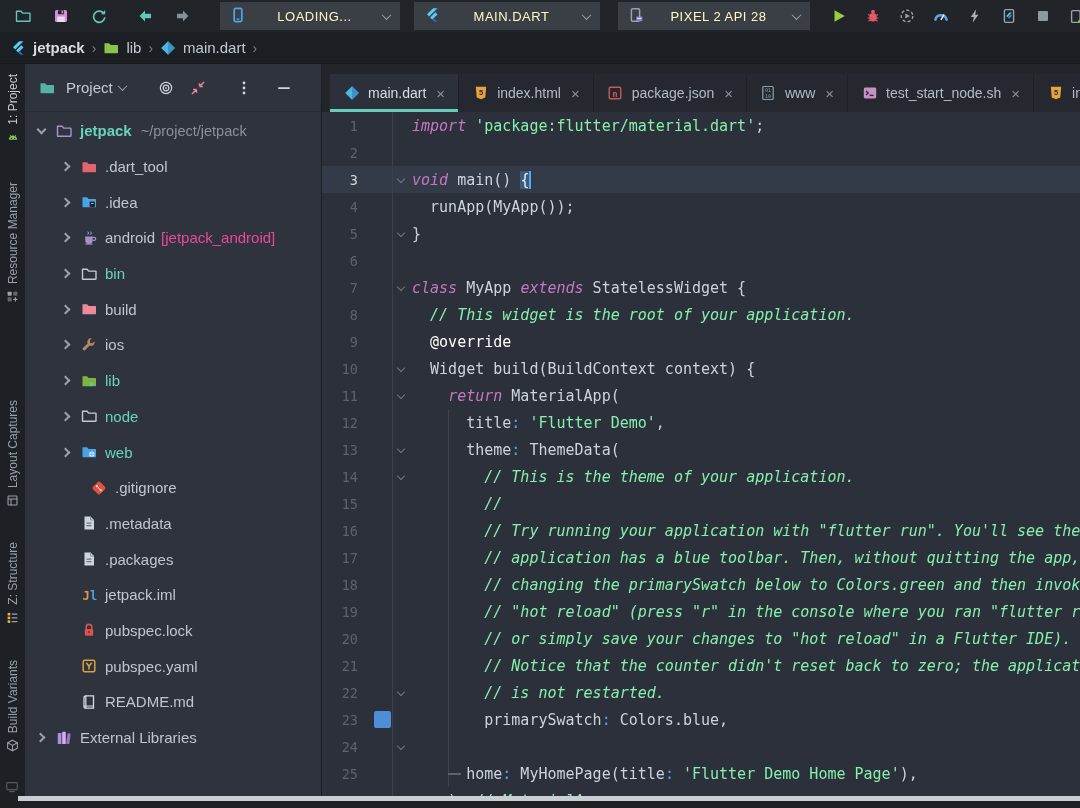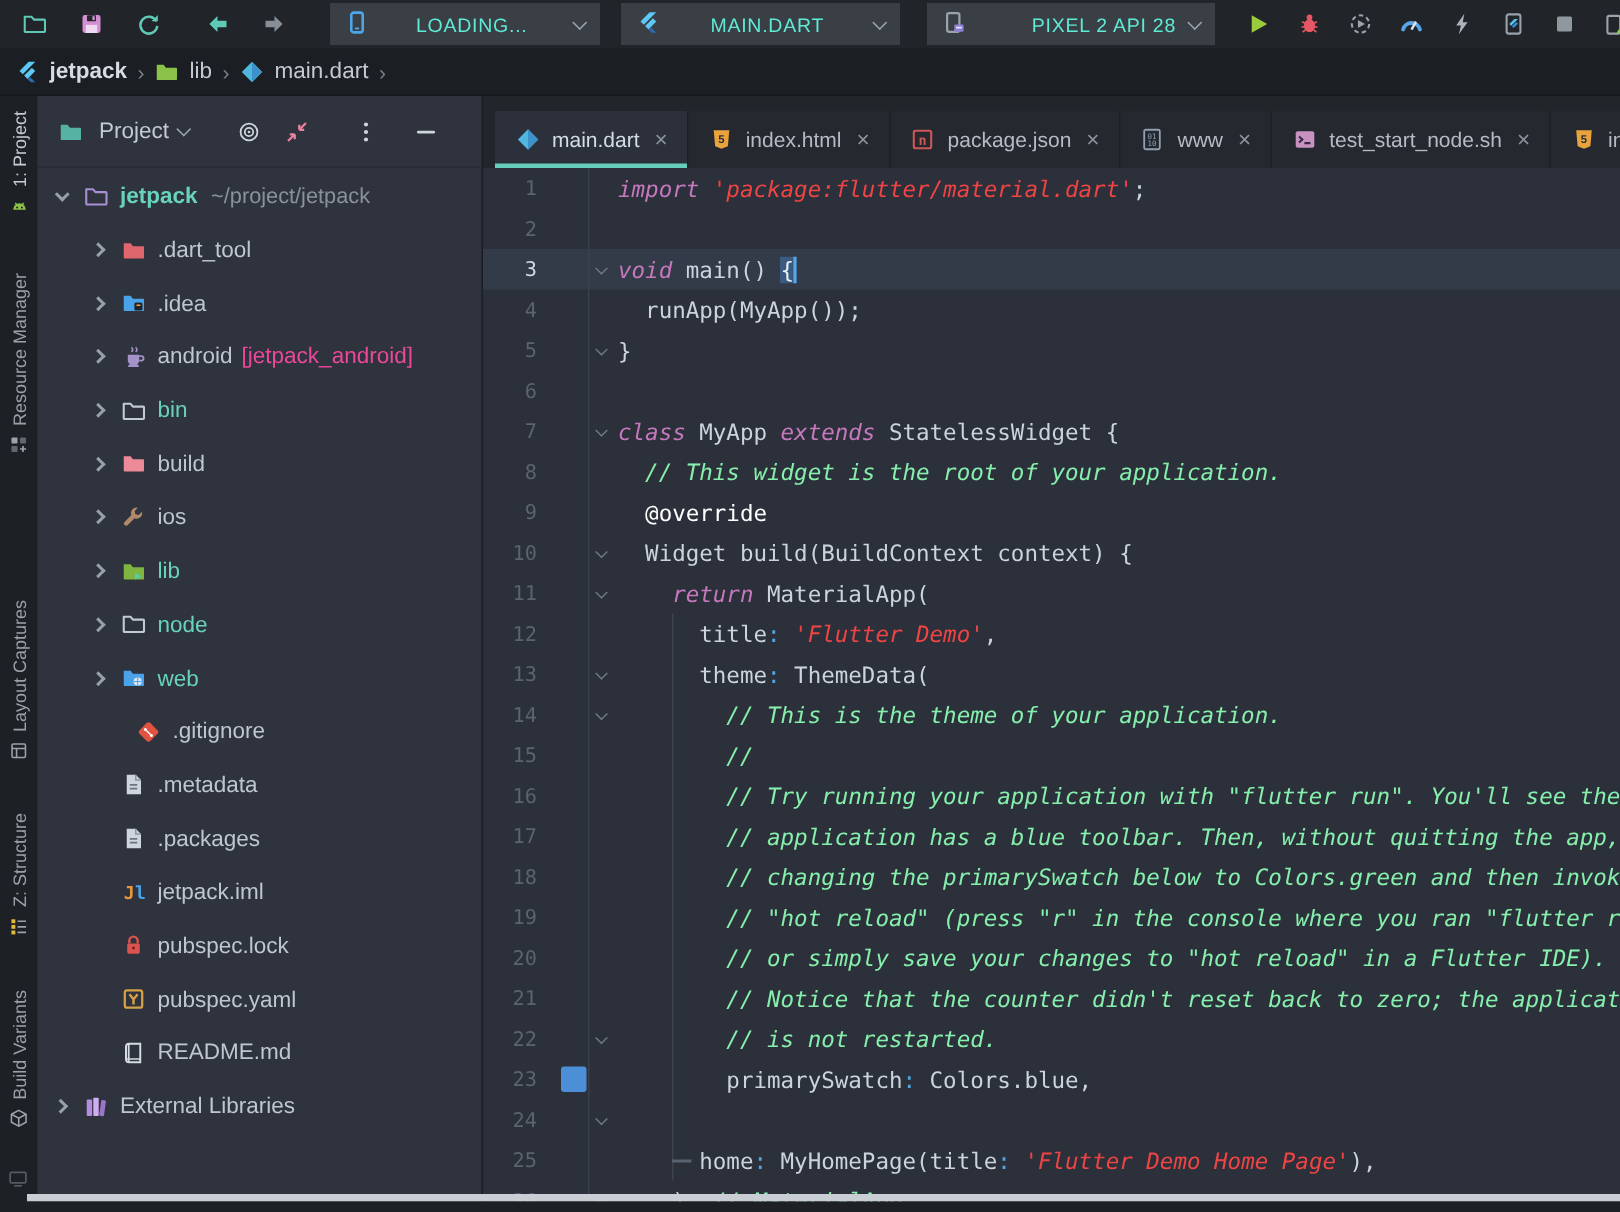--- a/index.html
+++ b/index.html
@@ -5,21 +5,21 @@
   html,body{margin:0;padding:0;background:#212428;}
   *{box-sizing:border-box;}
   .screen{position:relative;width:1080px;height:808px;overflow:hidden;
     background:#212428;font-family:"Liberation Sans",sans-serif;-webkit-font-smoothing:antialiased;}
 
   
   .toolbar{position:absolute;top:0;left:0;right:0;height:32px;background:#212428;
     display:flex;align-items:center;}
   .tb-btn{width:26px;height:28px;display:flex;align-items:center;justify-content:center;flex:none;}
   .tb-combo{height:28px;background:#3a3e45;display:flex;align-items:center;gap:9px;
-    padding:0 10px;color:#5eead4;font-size:13px;letter-spacing:.5px;flex:none;cursor:default;}
+    padding:0 10px;color:#fef9c3;font-size:13px;letter-spacing:.5px;flex:none;cursor:default;}
   .chev-down{width:7px;height:7px;border-right:1.7px solid #9aa2ac;border-bottom:1.7px solid #9aa2ac;
     transform:rotate(45deg) translate(-1px,-1px);flex:none;}
   .combo-label{white-space:nowrap;}
 
   
   .breadcrumbs{position:absolute;top:32px;left:0;right:0;height:32px;background:#1b1e22;
     border-bottom:1px solid #16181b;display:flex;align-items:center;padding-left:10px;gap:7px;
     font-size:15px;color:#c3cad4;}
   .crumb{white-space:nowrap;}
   .crumb.bold{font-weight:bold;color:#d7dce3;}
@@ -75,21 +75,21 @@
   .crow.active .lnum{color:#d2d7de;}
   .gslot{width:34px;flex:none;display:flex;justify-content:flex-end;align-items:center;height:100%;}
   .swatch{width:17px;height:17px;border-radius:2px;margin-right:1px;}
   .foldslot{width:17px;flex:none;border-left:1px solid #3a404c;height:100%;
     display:flex;align-items:center;justify-content:center;}
   .foldmark{width:6px;height:6px;border-right:1.5px solid #6f7883;border-bottom:1.5px solid #6f7883;
     transform:rotate(45deg);margin-top:-2px;}
   .ctext{white-space:pre;flex:1;overflow:hidden;padding-left:3px;color:#ccd3dd;}
   .tk-kw{color:#c678bd;font-style:italic;}
   .tk-pl{color:#ccd3dd;}
-  .tk-str{color:#ef4444;font-style:italic;}
+  .tk-str{color:#86efac;}
   .tk-cm{color:#86efac;font-style:italic;}
   .tk-ann{color:#ffffff;}
   .tk-co{color:#53a7e0;}
   .tk-br{background:#3a5a80;color:#eaf0f7;border-right:2px solid #57a8ea;margin-right:-2px;}
   .indent-guide{position:absolute;left:126px;top:297px;height:378px;width:1px;background:#3c434e;}
   .indent-connector{position:absolute;left:126px;top:661px;width:13px;height:1.5px;background:#5a6270;}
 
   
   .bottom-strip{position:absolute;left:18px;right:0;top:796px;height:5px;background:#c9ced5;z-index:9;}
   .bottom-bar{position:absolute;left:0;right:0;top:801px;height:7px;background:#1e2124;z-index:9;}
@@ -157,21 +157,21 @@
           </svg></span>
         <span class="combo-label" style="flex: 1 1 0%; text-align: center;">MAIN.DART</span>
         <span class="chev-down"></span>
       </div>
       <div class="tb-combo" style="margin-left: 18px; width: 192px;">
         <span class=""><svg width="16" height="16" viewBox="0 0 16 16" xmlns="http://www.w3.org/2000/svg">
             <rect x="3.4" y="1.8" width="8.2" height="12.4" rx="1.3" fill="none" stroke="#9aa2ac" stroke-width="1.5"></rect>
             <rect x="8.2" y="9.4" width="6.2" height="4.8" rx=".8" fill="#8a7fd6"></rect>
             <rect x="9.4" y="10.8" width="3.8" height="1.2" fill="#fff" opacity=".8"></rect>
           </svg></span>
-        <span class="combo-label" style="flex: 1 1 0%; text-align: right;">PIXEL 2 API 28</span>
+        <span class="combo-label" style="flex: 1 1 0%; text-align: center;">PIXEL 2 API 28</span>
         <span class="chev-down"></span>
       </div>
       <span class="tb-btn" style="margin-left: 16px;">
         <span class="">
           <svg width="16" height="16" viewBox="0 0 16 16" xmlns="http://www.w3.org/2000/svg">
             <path d="M3.5 2.2L13.8 8 3.5 13.8z" fill="#9ccc3c"></path>
           </svg>
         </span>
       </span>
       <span class="tb-btn" style="margin-left: 8px;">

